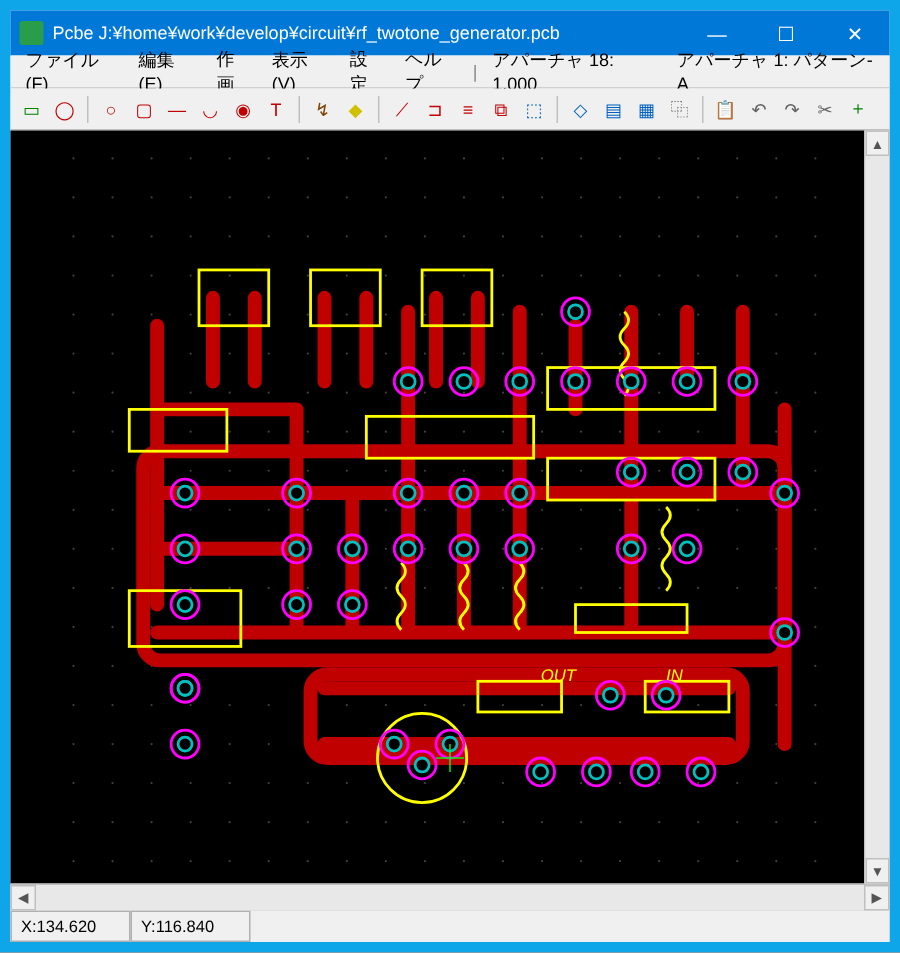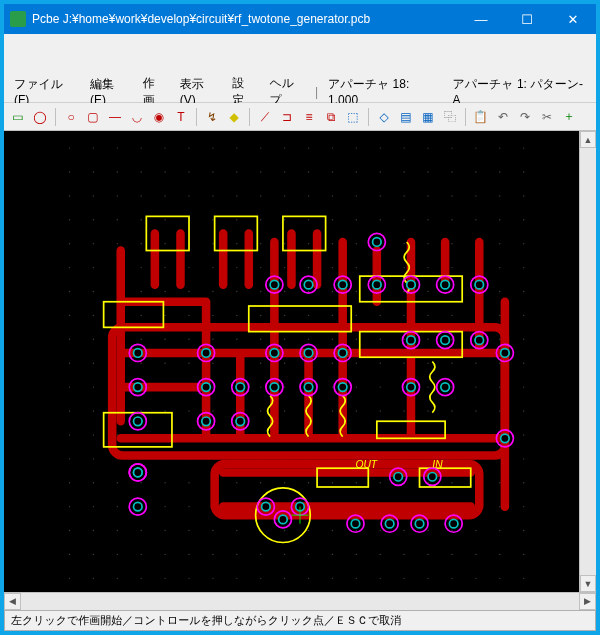--- a/index.html
+++ b/index.html
@@ -1,23 +1,23 @@
 <!DOCTYPE html>
 <html><head>
 <meta charset="utf-8">
 <style>
 * { margin: 0; padding: 0; box-sizing: border-box; font-family: "MS UI Gothic", "Meiryo", sans-serif; font-size: 12px; }
 html, body { width: 600px; height: 635px; overflow: hidden; }
-.window { width: 600px; height: 635px; display: flex; flex-direction: column; background: #f0f0f0; border: 4px solid #0ea5e9; }
+.window { width: 600px; height: 635px; display: flex; flex-direction: column; background: #f0f0f0; border: 7px solid #0ea5e9; }
 .titlebar { height: 30px; background: #0078d7; color: #fff; display: flex; align-items: center; padding-left: 6px; }
 .titlebar .icon { width: 16px; height: 16px; background: #2a9d4a; margin-right: 6px; border-radius: 2px; }
 .titlebar .title { flex: 1; font-size: 12px; white-space: nowrap; overflow: hidden; }
 .win-controls { display: flex; height: 100%; }
 .win-controls div { width: 46px; display: flex; align-items: center; justify-content: center; color: #fff; font-size: 13px; }
-.menubar { height: 22px; background: #f0f0f0; display: flex; align-items: center; padding: 0 4px; border-bottom: 1px solid #d0d0d0; gap: 2px; margin-top: 47px; }
+.menubar { height: 22px; background: #f0f0f0; display: flex; align-items: center; padding: 0 4px; border-bottom: 1px solid #d0d0d0; gap: 2px; }
 .menubar .menu { padding: 2px 6px; cursor: default; }
 .menubar .sep { color: #888; padding: 0 2px; }
 .menubar .info { padding: 2px 6px; }
 .toolbar { height: 28px; background: #f0f0f0; display: flex; align-items: center; padding: 0 4px; border-bottom: 1px solid #c0c0c0; gap: 2px; }
 .tbtn { width: 20px; height: 20px; display: flex; align-items: center; justify-content: center; border: 1px solid transparent; }
 .tsep { width: 1px; height: 18px; background: #c0c0c0; margin: 0 3px; }
 .canvas-area { flex: 1; display: flex; flex-direction: column; background: #000; position: relative; }
 .canvas { flex: 1; position: relative; overflow: hidden; font-style: italic; }
 .hscroll { height: 17px; background: #f0f0f0; display: flex; align-items: center; border-top: 1px solid #c0c0c0; }
 .hscroll .arrow { width: 17px; height: 17px; background: #f0f0f0; border: 1px solid #c0c0c0; display: flex; align-items: center; justify-content: center; font-size: 9px; color: #555; }
@@ -603,15 +603,16 @@
       <div class="arrow">▼</div>
     </div>
     <div class="hscroll">
       <div class="arrow">◀</div>
       <div class="track"></div>
       <div class="arrow">▶</div>
     </div>
   </div>
 
   <div class="statusbar">
-    <div class="cell msg">左クリックで作画開始／コントロールを押しながらクリック点／ＥＳＣで取消</div>
+    <div class="cell coord">X:134.620</div>
+    <div class="cell coord">Y:116.840</div>
   </div>
 </div>
 
 </body></html>

